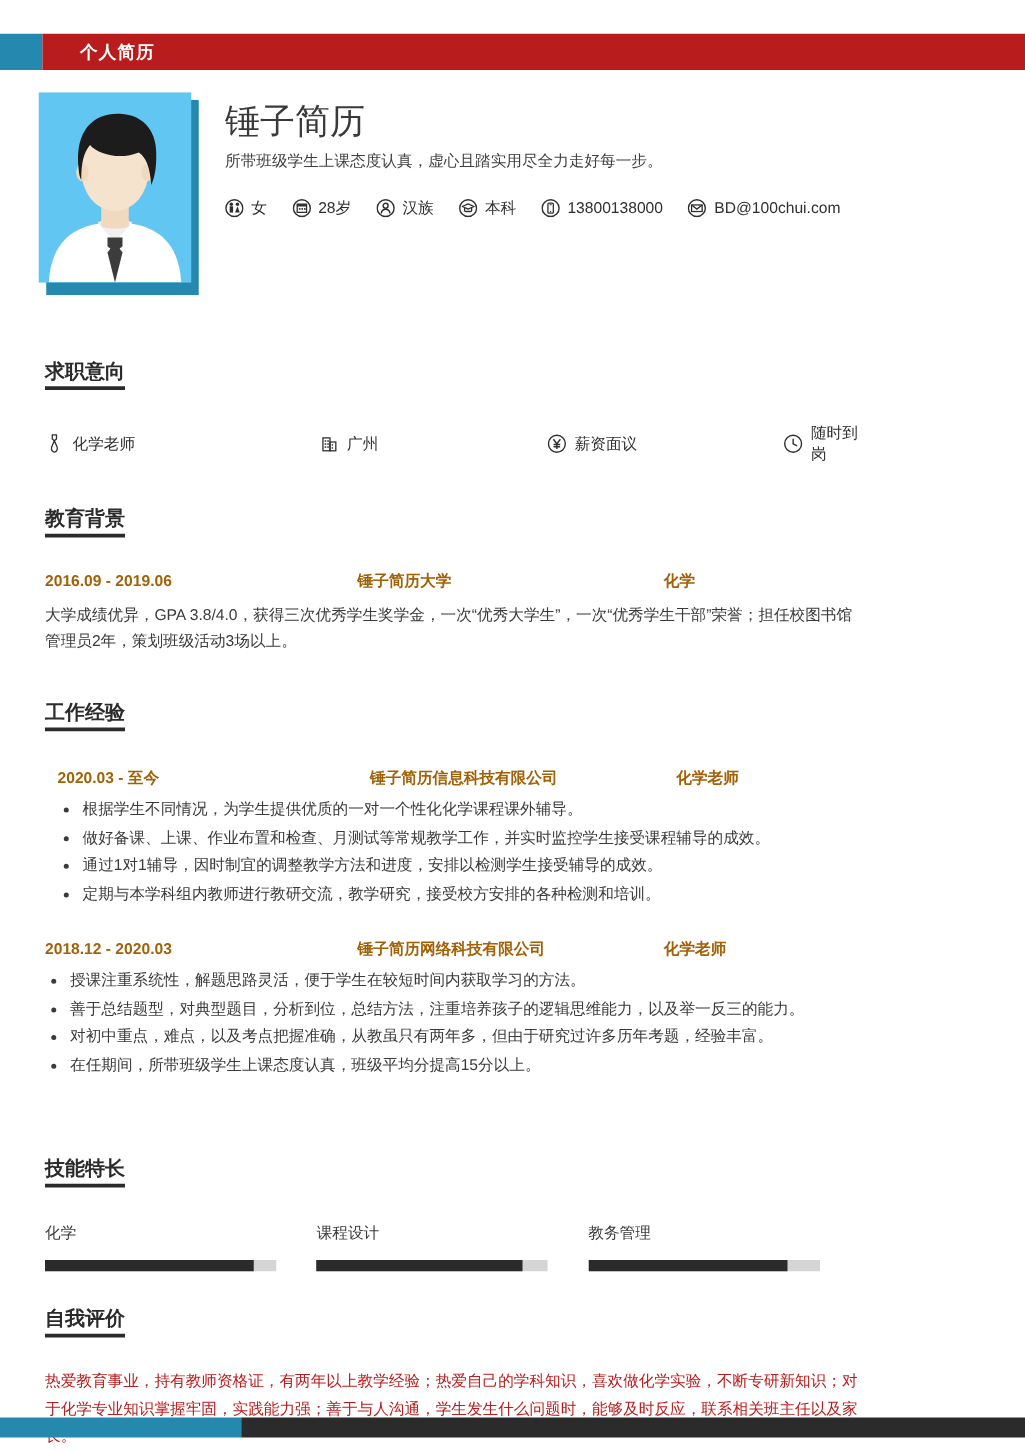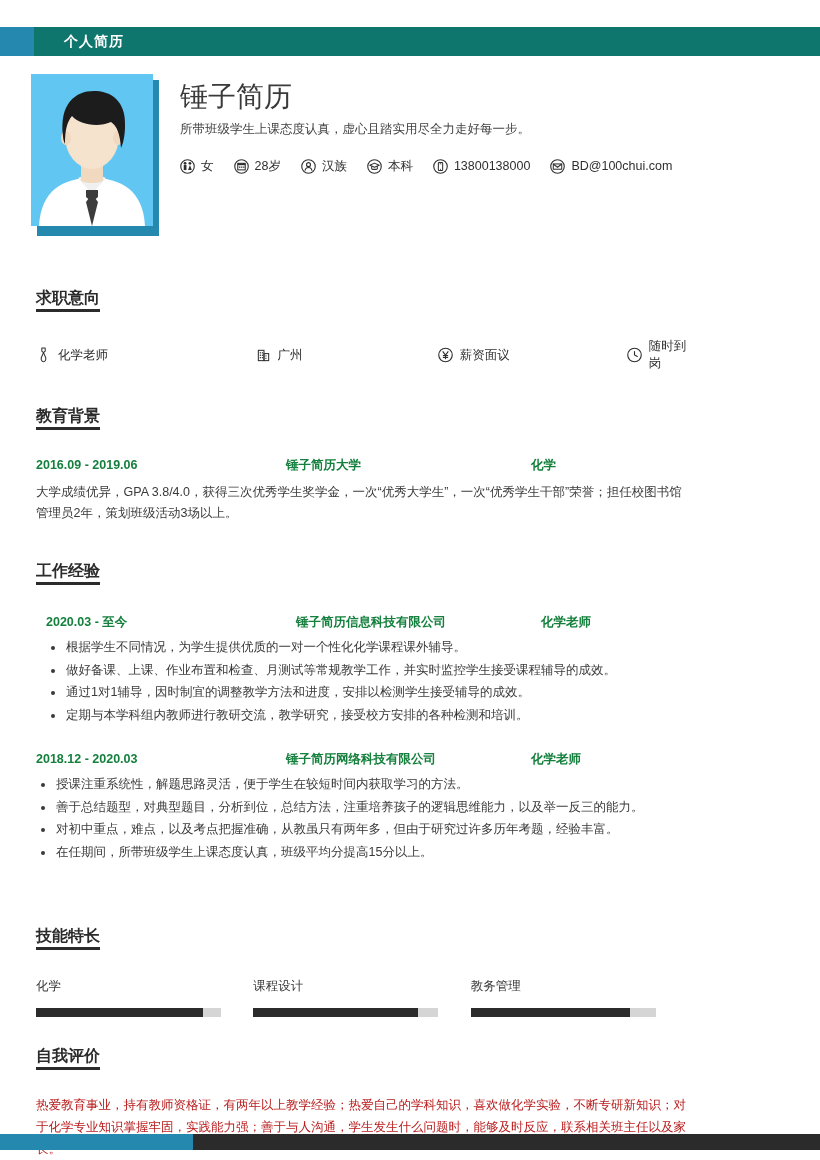--- a/index.html
+++ b/index.html
@@ -25,21 +25,21 @@
     height: 29px;
     display: flex;
     align-items: stretch;
   }
   .top-banner-accent {
     width: 34px;
     background: #2589af;
   }
   .top-banner-dark {
     flex: 1;
-    background: #0f766e;
+    background: #b91c1c;
     display: flex;
     align-items: center;
     padding-left: 30px;
     box-sizing: border-box;
   }
   .top-banner-title {
     color: #ffffff;
     font-size: 14px;
     font-weight: bold;
     letter-spacing: 1px;
@@ -166,21 +166,21 @@
     align-items: center;
     box-sizing: border-box;
   }
   .intent-item .ic { margin-right: 7px; display: flex; align-items: center; }
 
   
   .entry-head {
     display: flex;
     font-size: 12.5px;
     font-weight: bold;
-    color: #15803d;
+    color: #a16207;
     margin: 0 36px;
     line-height: 18px;
   }
   .entry-date { width: 250px; }
   .entry-org  { width: 245px; }
   .entry-role { flex: 1; }
 
   .entry-desc {
     margin: 8px 36px 0 36px;
     font-size: 12.5px;

